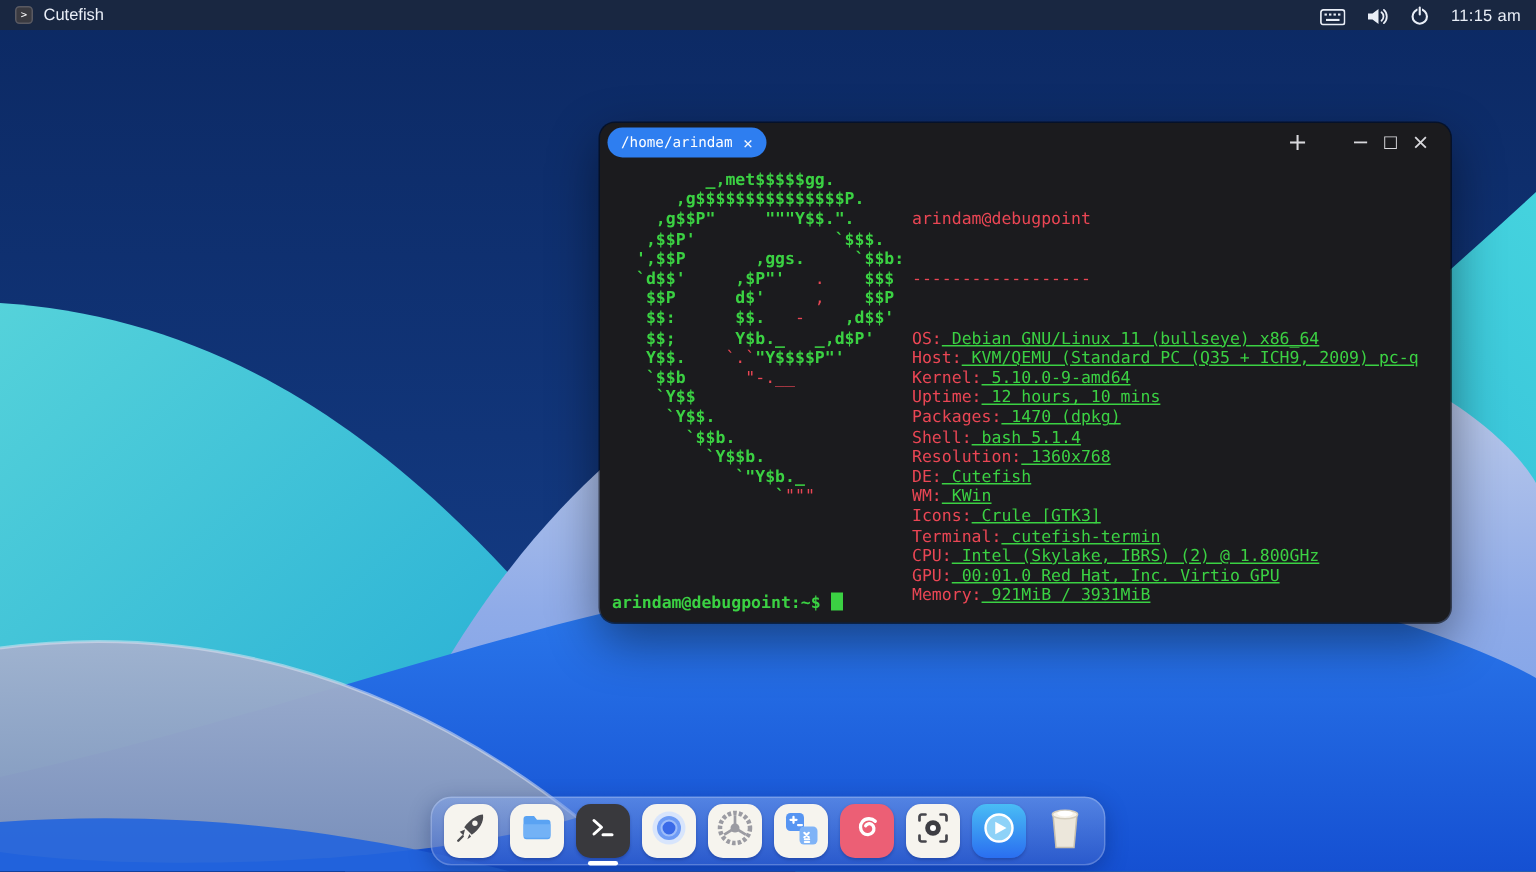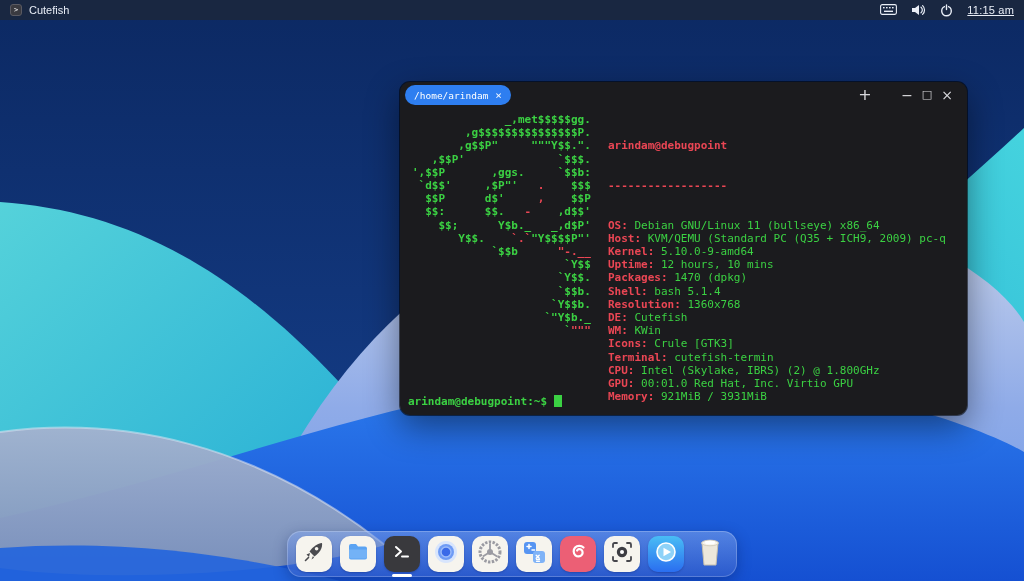--- a/index.html
+++ b/index.html
@@ -9,44 +9,44 @@
   
   #wallpaper { position:absolute; inset:0; z-index:0; }
 
   
   .topbar { position:absolute; top:0; left:0; width:1024px; height:20px; background:#192741;
             display:flex; align-items:center; justify-content:space-between; z-index:50;
             color:#e9eef7; font-size:11px; padding:0 10px; }
   .topbar-left { display:flex; align-items:center; gap:7px; }
   .mini-term { width:12px; height:12px; border-radius:3px; background:#3a3a40; border:1px solid #5a5a62;
                color:#fff; font-size:7px; line-height:10px; text-align:center; font-family:"DejaVu Sans Mono",monospace; }
-  .topbar-right { display:flex; align-items:flex-start; gap:14px;text-decoration:underline; }
+  .topbar-right { display:flex; align-items:flex-end; gap:14px; }
   .tray-ic { display:flex; align-items:center; }
   .clock { font-size:11px; letter-spacing:.2px; }
 
   
   .window { position:absolute; left:400px; top:82px; width:567px; height:333px; z-index:20;
             background:#1b1b1e; border-radius:10px; box-shadow:0 12px 34px rgba(0,0,0,.45), 0 0 0 1px rgba(0,0,0,.55);
             overflow:hidden; }
   .titlebar { height:26px; display:flex; align-items:center; padding:0 10px 0 5px; background:#1b1b1e; }
   .tab { display:flex; align-items:center; gap:7px; background:#2e7ef0; color:#fff; border-radius:10px;
          height:20px; padding:0 9px; font-family:"DejaVu Sans Mono",monospace; font-size:9.5px;text-align:center; }
   .tab-close { font-size:11px; line-height:1; opacity:.95; cursor:default; }
   .win-controls { margin-left:auto; display:flex; align-items:center; color:#d8d8dc; }
   .wbtn { width:20px; text-align:center; font-size:14px; line-height:20px; font-family:"DejaVu Sans",sans-serif; }
   .wbtn.newtab { margin-right:22px; font-size:16px; }
   .wbtn.maxi { font-size:11px; }
 
   .term-content { position:absolute; top:26px; left:0; right:0; bottom:0;
                   font-family:"DejaVu Sans Mono",monospace; font-size:11px; line-height:13.2px; }
-  .ascii-art { position:absolute; left:12px; top:5px; white-space:pre; font-weight:bold;text-align:right; }
+  .ascii-art { position:absolute; left:24px; top:5px; white-space:pre; font-weight:bold; }
   .info-col { position:absolute; left:208px; top:5px; white-space:pre; }
   .g { color:#3bd143; }
-  .r { color:#ea4654; font-weight:bold;margin-top:22px; }
-  .info-col .val { color:#3bd143; }
+  .r { color:#ea4654; font-weight:normal;margin-top:22px; }
+  .info-col .val { color:#3bd143;text-decoration:underline; }
   .prompt-line { position:absolute; left:8px; bottom:7px; color:#3bd143; font-weight:bold; white-space:pre;text-align:center; }
   .cursor { display:inline-block; width:8px; height:12px; background:#3bd143; vertical-align:-2px; margin-left:7px; }
 
   
   .dock { position:absolute; left:50%; transform:translateX(-50%); bottom:4px; z-index:40;
           display:flex; align-items:center; gap:8px; padding:5px 9px; border-radius:14px;
           background:linear-gradient(180deg, rgba(130,165,235,.55), rgba(55,95,200,.60));
           box-shadow:inset 0 0 0 1px rgba(255,255,255,.22), 0 4px 14px rgba(10,30,90,.35); }
   .dock-item { position:relative; width:36px; height:36px; }
   .tile { width:36px; height:36px; border-radius:10px; display:flex; align-items:center; justify-content:center; }

